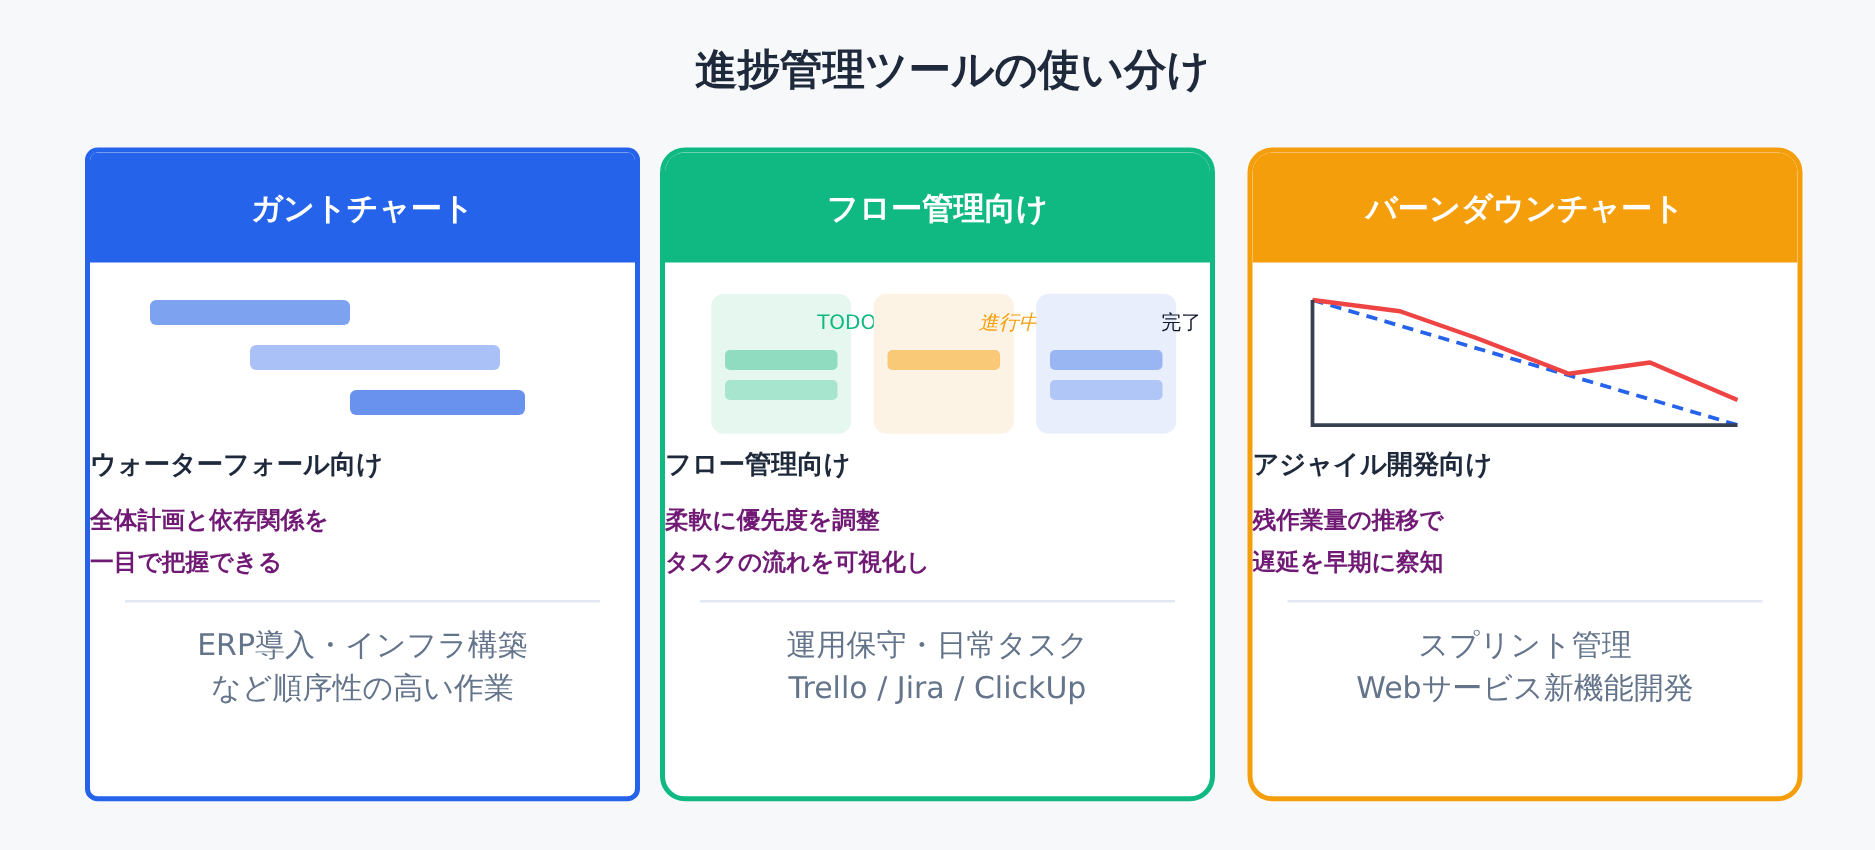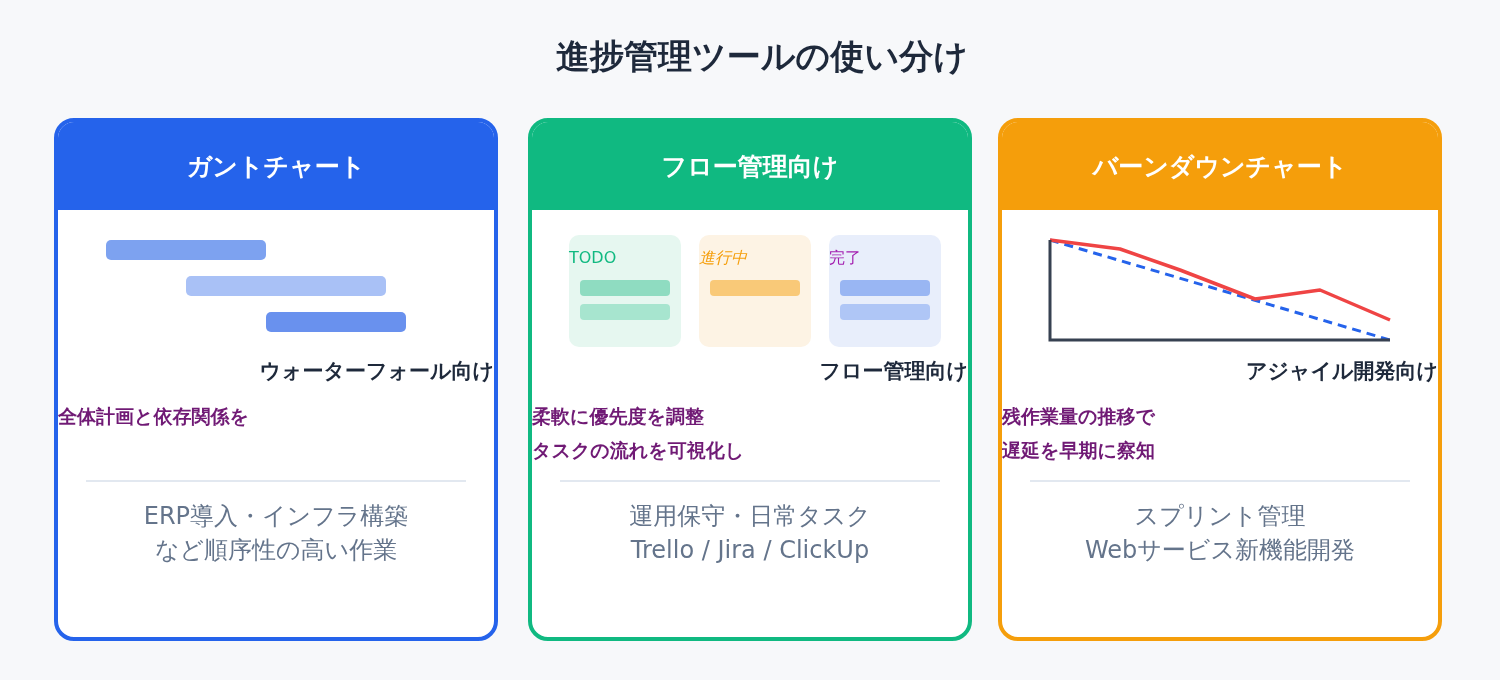--- a/index.html
+++ b/index.html
@@ -1,43 +1,44 @@
 <!DOCTYPE html>
 <html><head>
 <meta charset="utf-8">
 <style>
   html,body{margin:0;padding:0;}
   body{width:1500px;height:680px;background:#f7f8fa;font-family:"DejaVu Sans","Liberation Sans",sans-serif;position:relative;overflow:hidden;}
   .title{position:absolute;left:12px;top:30px;width:1500px;text-align:center;font-size:34px;font-weight:bold;color:#1e293b;line-height:52px;}
   .card{position:absolute;top:118px;width:436px;height:515px;border:4px solid;border-radius:20px;background:#fff;overflow:hidden;}
   .card-head{position:absolute;left:0;top:0;width:100%;height:88px;display:flex;align-items:center;justify-content:center;color:#fff;font-size:25px;font-weight:bold;}
-  .heading{position:absolute;left:0;width:100%;top:235px;text-align:right;font-size:21px;font-weight:bold;color:#1e293b;}
+  .heading{position:absolute;left:0;width:100%;top:235px;text-align:left;font-size:21px;font-weight:bold;color:#1e293b;}
   .desc{position:absolute;left:0;width:100%;top:277px;font-size:19px;color:#701a75;line-height:34px;font-weight:bold;}
   .divider{position:absolute;left:28px;width:380px;top:358px;height:2px;background:#e2e8f0;}
   .uses{position:absolute;left:0;width:100%;top:377px;text-align:center;font-size:24px;color:#64748b;line-height:34px;}
   .bar{position:absolute;height:20px;border-radius:5px;}
   .kcol{position:absolute;top:113px;width:112px;height:112px;border-radius:10px;}
-  .kcol .klabel{position:absolute;top:13px;left:0;width:100%;text-align:left;font-size:16px;}
+  .kcol .klabel{position:absolute;top:13px;left:0;width:100%;text-align:right;font-size:16px;padding-left:20px;}
   .kcard{position:absolute;left:11px;width:90px;height:16px;border-radius:4px;}
 </style>
 </head>
 <body>
 
 <div class="title">進捗管理ツールの使い分け</div>
 
-<div class="card" style="left:54px;border-color:#2563eb;">
+<div class="card" style="left:68px;border-color:#2563eb;border-radius:10px;">
   <div class="card-head" style="background:#2563eb;">ガントチャート</div>
   <div>
     <div class="bar" style="left:48px;top:118px;width:160px;background:#7da2f0;"></div>
     <div class="bar" style="left:128px;top:154px;width:200px;background:#a9c1f6;"></div>
     <div class="bar" style="left:208px;top:190px;width:140px;background:#6991ee;"></div>
   </div>
   <div class="heading">ウォーターフォール向け</div>
   <div class="desc">
     <div>全体計画と依存関係を</div>
+    <div>一目で把握できる</div>
   </div>
   <div class="divider"></div>
   <div class="uses">
     <div>ERP導入・インフラ構築</div>
     <div>など順序性の高い作業</div>
   </div>
 </div>
 
 <div class="card" style="left:528px;border-color:#10b981;">
   <div class="card-head" style="background:#10b981;">フロー管理向け</div>
@@ -45,21 +46,21 @@
     <div class="kcol" style="left:37px;background:#e6f7f0;">
       <div class="klabel" style="color:#10b981;">TODO</div>
       <div class="kcard" style="top:45px;background:#8fdcc1;"></div>
       <div class="kcard" style="top:69px;background:#a7e5cf;"></div>
     </div>
     <div class="kcol" style="left:167px;background:#fdf3e4;font-style:italic;">
       <div class="klabel" style="color:#f59e0b;">進行中</div>
       <div class="kcard" style="top:45px;background:#f9c978;"></div>
     </div>
     <div class="kcol" style="left:297px;background:#e8eefb;">
-      <div class="klabel" style="color:#a21caf;">完了</div>
+      <div class="klabel" style="color:#0f172a;">完了</div>
       <div class="kcard" style="top:45px;background:#99b6f3;"></div>
       <div class="kcard" style="top:69px;background:#afc6f6;"></div>
     </div>
   </div>
   <div class="heading">フロー管理向け</div>
   <div class="desc">
     <div>柔軟に優先度を調整</div>
     <div>タスクの流れを可視化し</div>
   </div>
   <div class="divider"></div>

